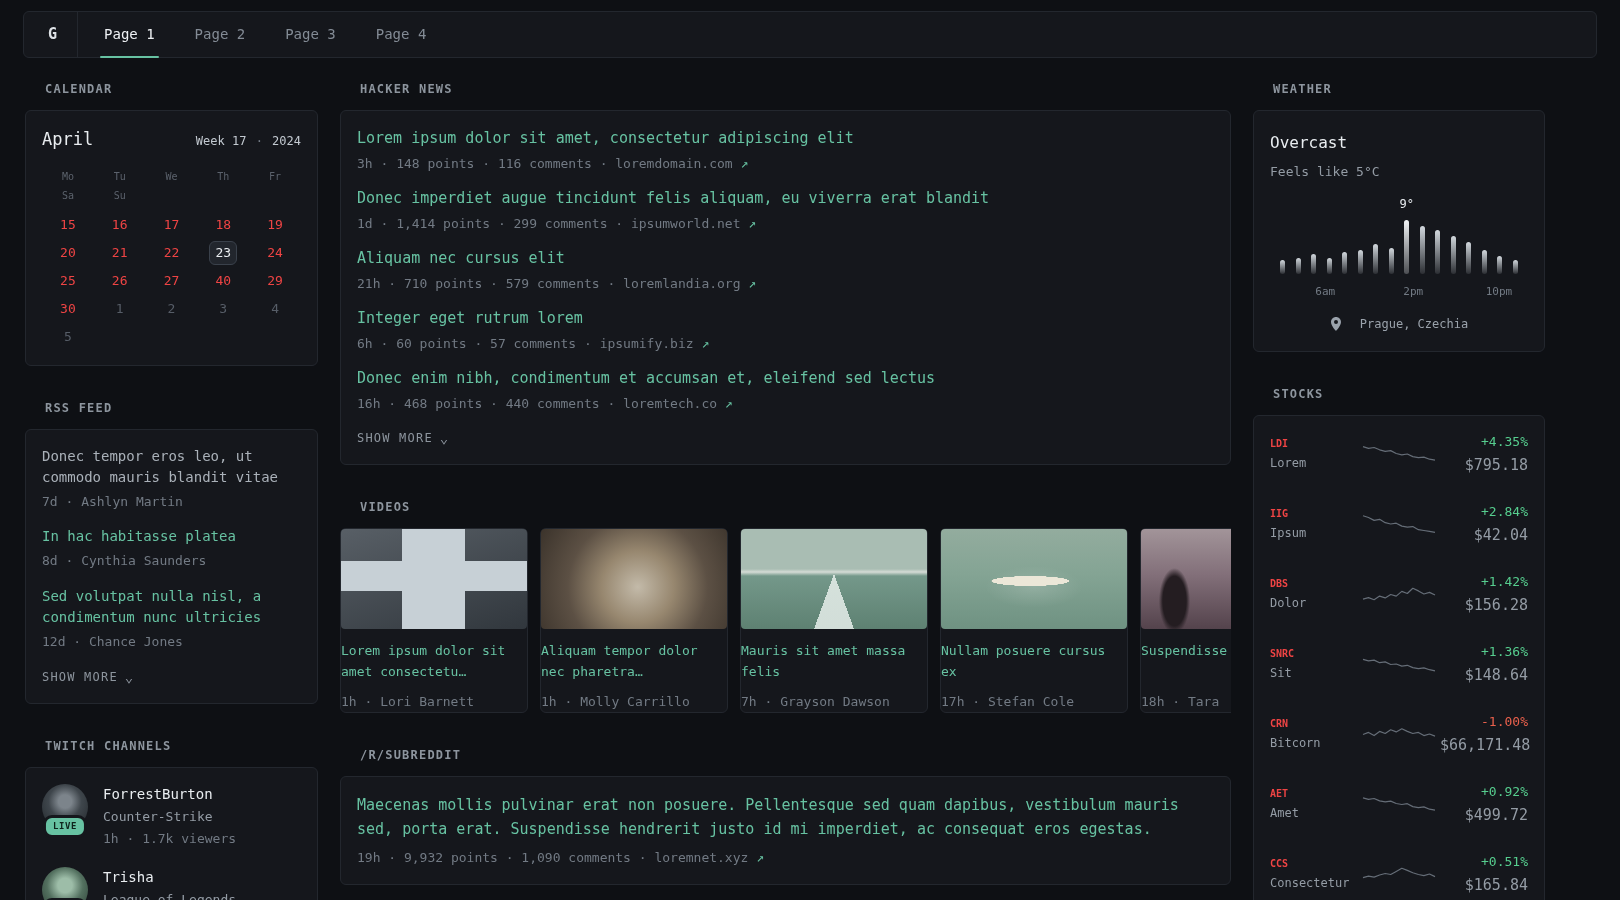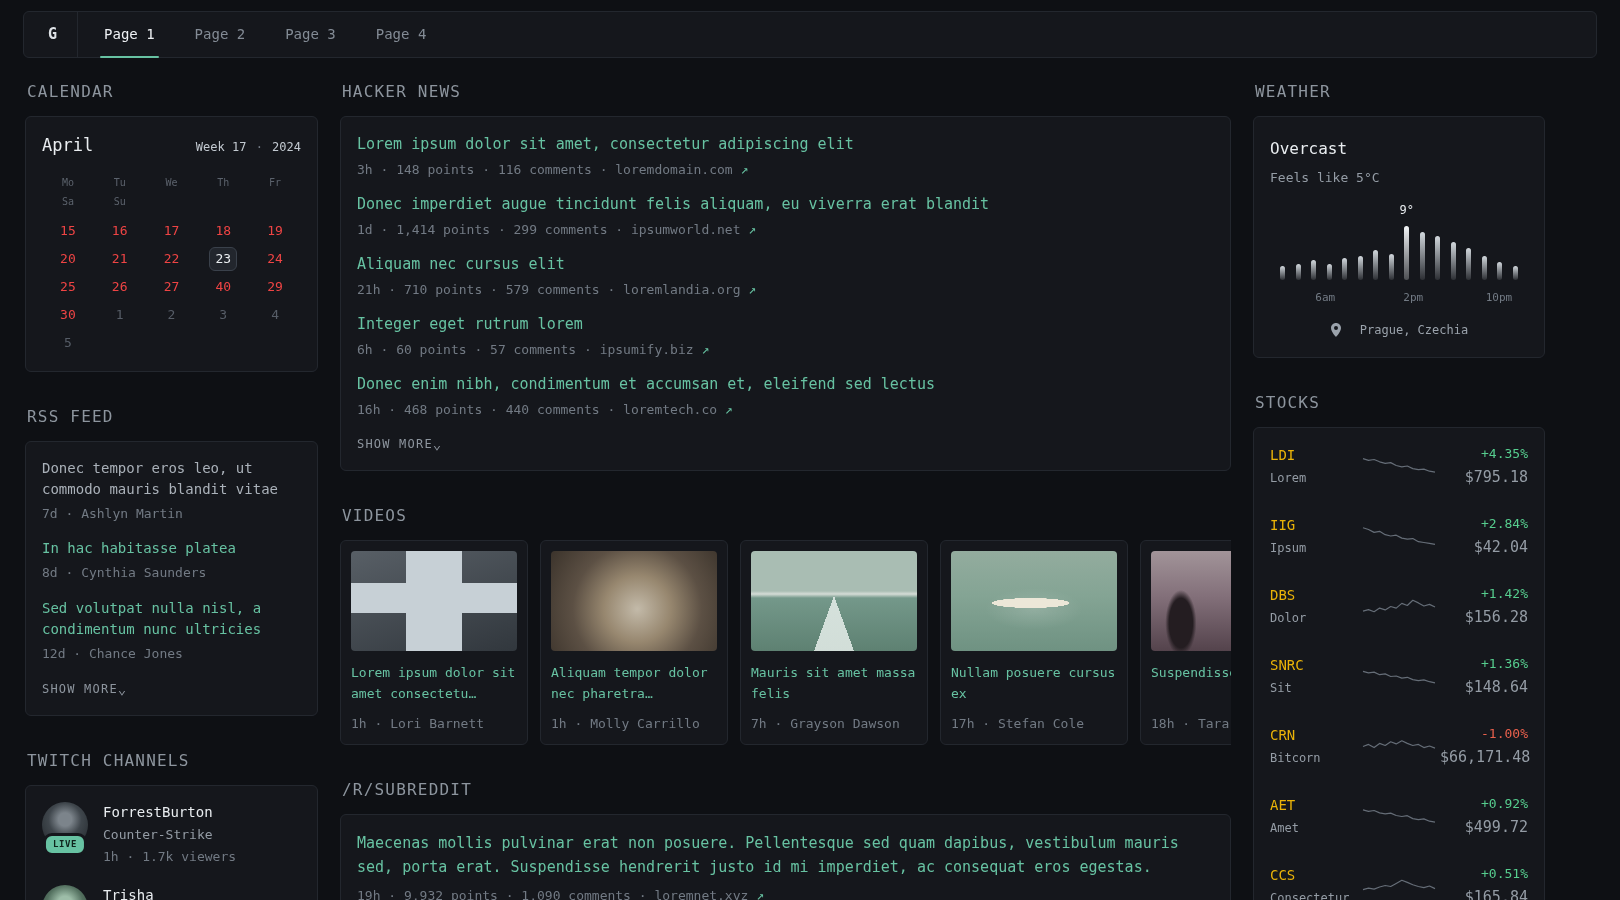--- a/index.html
+++ b/index.html
@@ -23,42 +23,42 @@
     border:1px solid var(--border);border-radius:6px;padding:0 8px}
   .logo{padding:0 16px;font-weight:bold;font-size:15px;color:#dfe3e7;cursor:pointer}
   .tabs{display:flex;height:100%;border-left:1px solid var(--border);margin-left:4px;padding-left:6px}
   .tab{display:flex;align-items:center;padding:0 20px;color:#838b95;font-size:14px;position:relative;cursor:pointer}
   .tab.active{color:#eef1f4}
   .tab.active::after{content:"";position:absolute;left:16px;right:16px;bottom:-1px;height:2px;border-radius:2px;background:var(--accent)}
 
   
   .content{display:grid;grid-template-columns:293px minmax(0,1fr) 292px;gap:22px;padding:22px 75px 0 25px}
   .section{margin-bottom:33px}
-  .sec-title{font-size:16px;font-weight:normal;letter-spacing:1.2px;color:var(--sec);margin:0 0 12px 2px}
+  .sec-title{font-size:12px;font-weight:bold;letter-spacing:1.2px;color:var(--sec);margin:0 0 12px 20px}
   .card{background:var(--card);border:1px solid var(--border);border-radius:6px;padding:16px}
 
   
   .cal-head{display:flex;justify-content:space-between;align-items:baseline;margin-bottom:16px}
   .cal-month{font-size:17px;color:#e9edf0}
   .cal-week{font-size:12px;color:#c3cad1}
   .cal-week .sep{color:var(--muted);margin:0 2px}
   .cal-grid{display:grid;grid-template-columns:repeat(5,1fr);text-align:center;row-gap:4px}
   .cal-dow-row{margin-bottom:10px}
   .cal-dow-cell{font-size:10px;color:#5b626c}
   .cal-cell{display:flex;justify-content:center;cursor:pointer}
   .daynum{font-size:13px;color:#ef4444;width:28px;height:24px;line-height:24px;border-radius:6px;display:block}
   .daynum.out{color:#565d67}
   .daynum.selected{background:#22262d;border:1px solid #3a414b;color:#e9edf0;line-height:22px}
 
   
   .feed-item{margin-bottom:15px}
   .feed-title{color:var(--accent);line-height:1.55;cursor:pointer}
   .feed-title.read{color:#aab1b9}
   .feed-meta{font-size:13px;color:var(--muted);margin-top:3px}
-  .show-more{display:inline-flex;align-items:center;font-size:12px;letter-spacing:1.2px;color:var(--sec);margin-top:0;cursor:pointer}
+  .show-more{display:inline-flex;align-items:center;gap:7px;font-size:12px;letter-spacing:1.2px;color:var(--sec);margin-top:0;cursor:pointer}
   .show-more .chev{font-size:14px;line-height:1}
 
   
   .tw-row{display:flex;gap:15px;margin-bottom:19px}
   .tw-avatar{position:relative;width:46px;height:46px;flex:0 0 46px;cursor:pointer}
   .av-img{width:46px;height:46px;border-radius:50%}
   .avatar-forrest{background:radial-gradient(circle at 50% 38%,#7c848b 0 18%,#3f464c 45%,#1e2327 100%)}
   .avatar-trisha{background:radial-gradient(circle at 50% 40%,#9dbda8 0 20%,#53705f 50%,#273830 100%)}
   .avatar-kendall{background:radial-gradient(circle at 50% 40%,#e0cdaf 0 22%,#9b8468 55%,#5e4f3d 100%)}
   .badge{position:absolute;left:50%;transform:translateX(-50%);bottom:-8px;background:var(--accent);color:#0f231b;
@@ -72,21 +72,21 @@
   .hn-title{font-size:15px;color:var(--accent);cursor:pointer}
   .hn-meta{font-size:13px;color:var(--muted);margin-top:4px}
   .hn-meta .domain{cursor:pointer}
   .hn-meta .arrow{color:var(--accent)}
   .sub-title{font-size:15px;color:var(--accent);line-height:1.65;cursor:pointer}
   .sub-meta{font-size:13px;color:var(--muted);margin-top:6px}
   .sub-meta .arrow{color:var(--accent)}
 
   
   .video-row{display:flex;gap:12px;overflow:hidden}
-  .video-card{flex:0 0 188px;background:var(--card);border:1px solid var(--border);border-radius:6px;padding:10px;cursor:pointer}
+  .video-card{flex:0 0 188px;background:var(--card);border:1px solid var(--border);border-radius:6px;cursor:pointer}
   .thumb{height:100px;border-radius:4px;margin-bottom:12px}
   .thumb-buildings{background:
     linear-gradient(#c7d0d6,#c7d0d6) 50% 0/34% 100% no-repeat,
     linear-gradient(#c7d0d6,#c7d0d6) 0 46%/100% 30% no-repeat,
     linear-gradient(160deg,#585f66,#31373d)}
   .thumb-camera{background:radial-gradient(circle at 52% 58%,#c3baa9 0%,#97876f 32%,#5c5044 62%,#3b332b 100%)}
   .thumb-sea{background:
     conic-gradient(at 50% 45%, rgba(230,238,234,0) 0deg 160deg, rgba(230,238,234,.85) 160deg 200deg, rgba(230,238,234,0) 200deg 360deg),
     linear-gradient(to bottom,#a9bdb3 0%,#a9bdb3 40%,#d5dcd6 43%,#74988a 47%,#5e8172 100%)}
   .thumb-canoe{background:
@@ -109,21 +109,21 @@
   .w-barwrap.hl .w-bar{background:linear-gradient(to bottom,#f2f5f7 0%,rgba(242,245,247,.25) 100%)}
   .w-peak{position:absolute;left:50%;transform:translateX(-50%);font-size:12px;color:#e9edf0;white-space:nowrap}
   .w-hours{position:relative;height:15px;margin:10px 10px 0}
   .w-hour{position:absolute;transform:translateX(-50%);font-size:11px;color:var(--muted)}
   .w-loc{display:flex;justify-content:center;align-items:center;gap:18px;margin-top:16px;font-size:12px;color:#9aa2ab}
 
   
   .stocks-card{padding:16px 16px 4px}
   .stock-row{display:flex;align-items:center;margin-bottom:25px;cursor:pointer}
   .s-left{width:88px}
-  .s-sym{font-weight:normal;color:#eab308;font-size:14px}
+  .s-sym{font-weight:bold;color:#ef4444;font-size:10px}
   .s-name{font-size:12px;color:#949ca5;margin-top:3px}
   .s-spark{flex:1;display:flex;justify-content:center;align-items:center}
   .s-right{width:88px;text-align:right}
   .s-chg{font-size:13px}
   .s-chg.pos{color:var(--positive)}
   .s-chg.neg{color:var(--negative)}
   .s-price{font-size:15px;color:#949ca5;margin-top:3px}
 </style>
 </head>
 <body>

